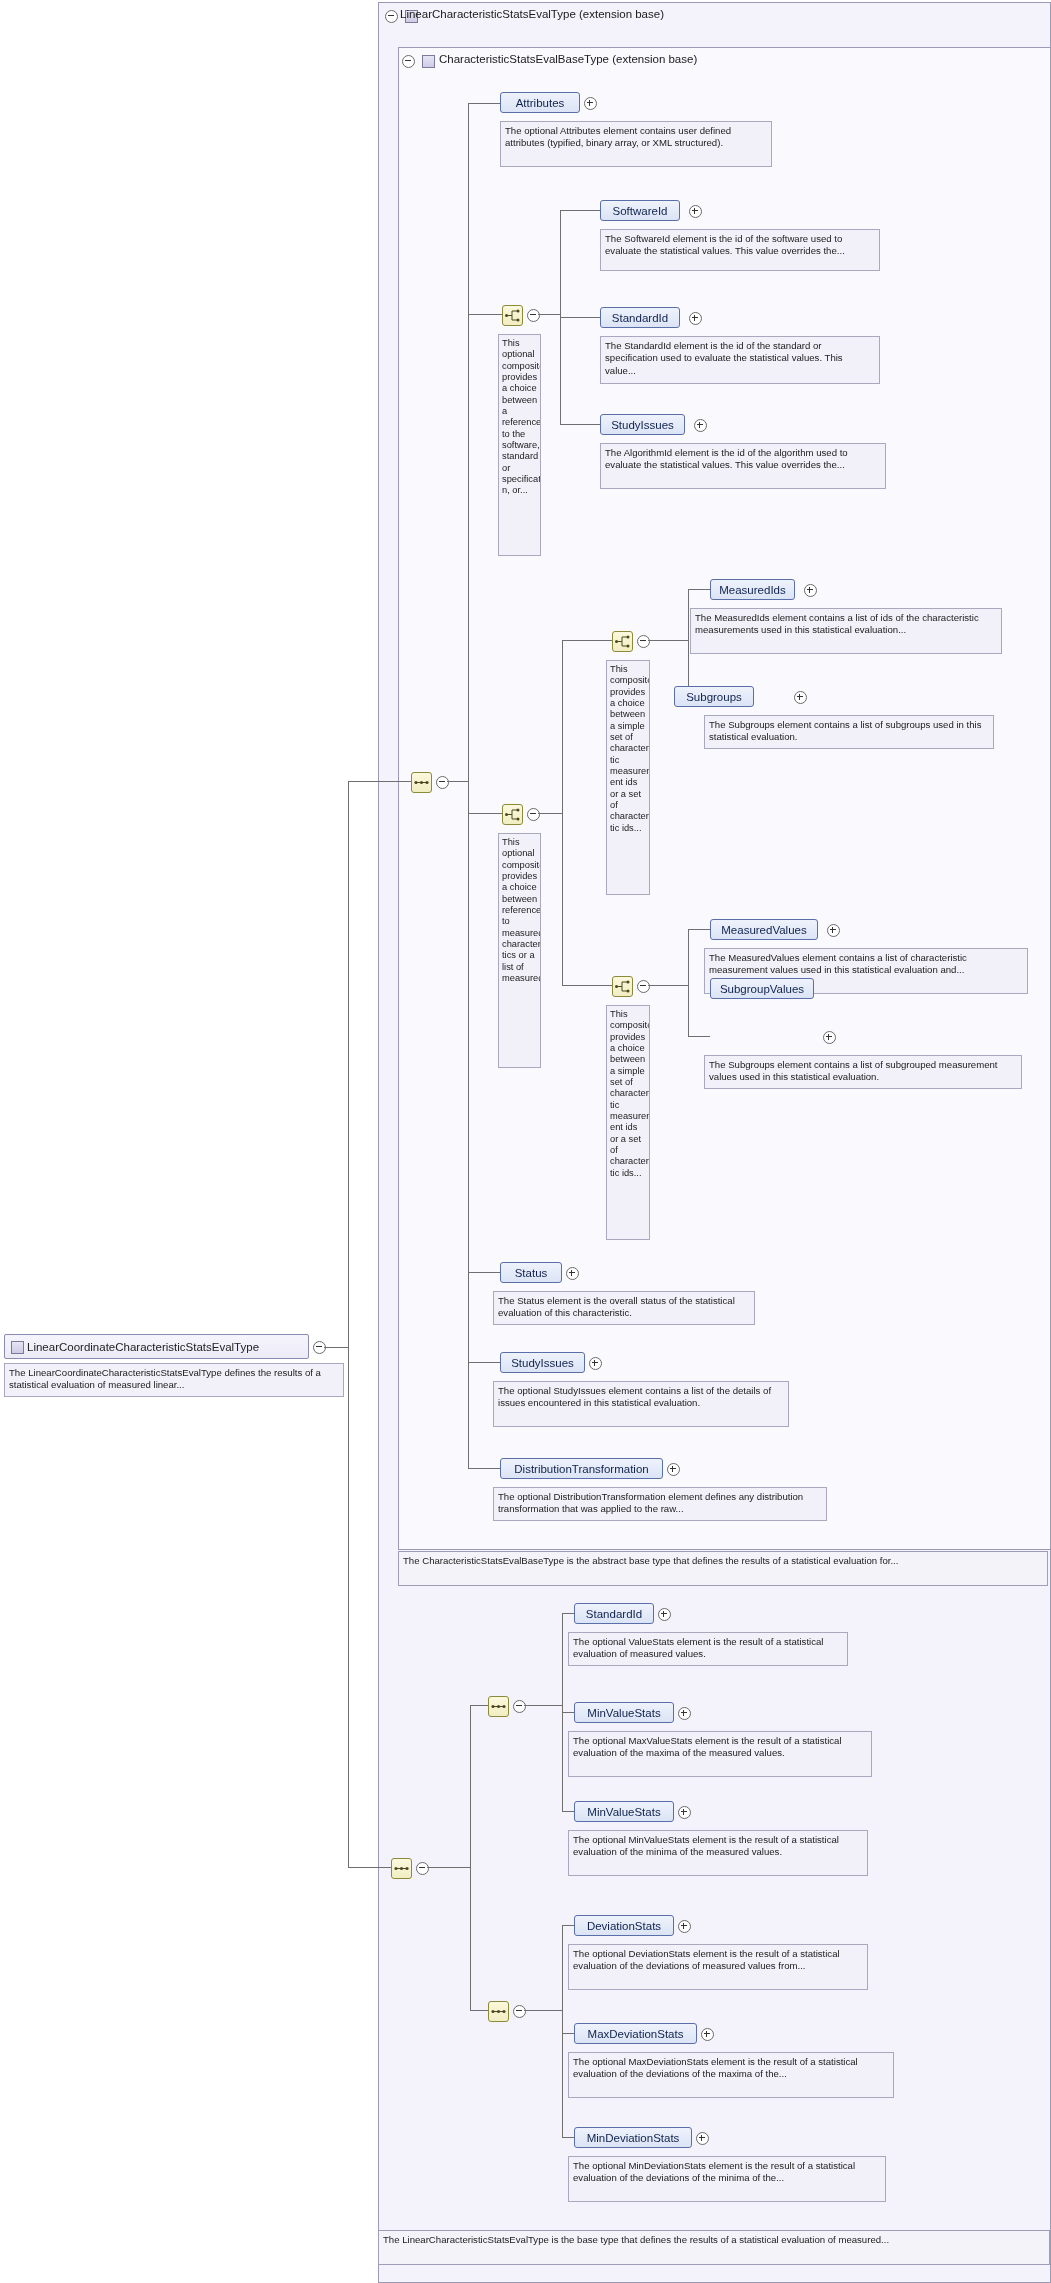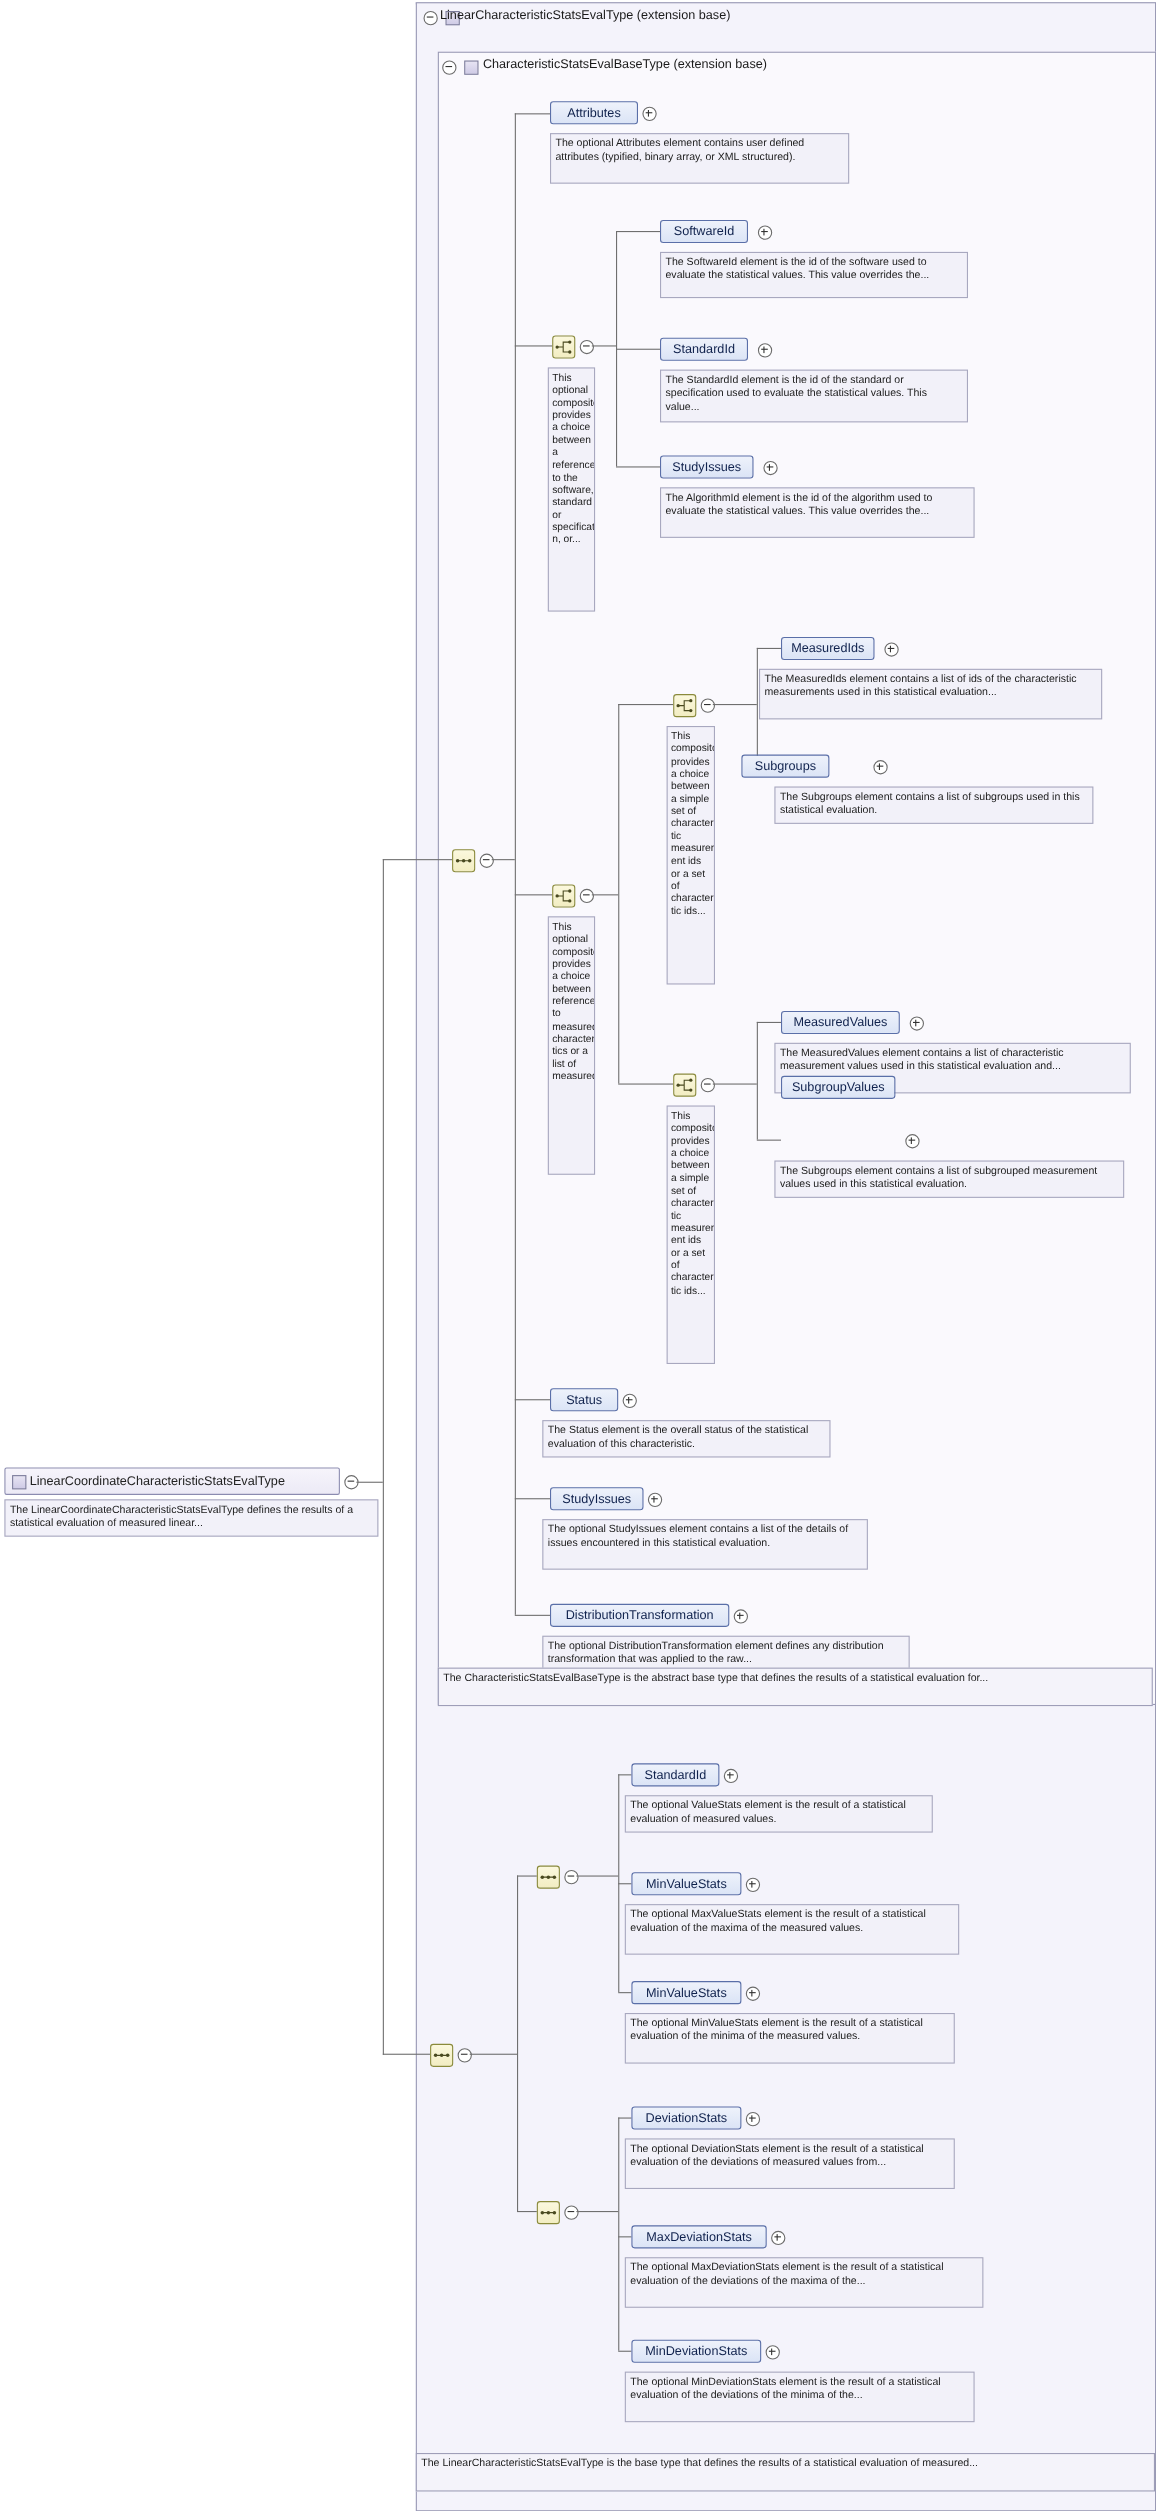--- a/index.html
+++ b/index.html
@@ -203,21 +203,21 @@
   <div class="hl" style="left:468px;top:1362px;width:32px;"></div>
   <div class="ebox" style="left:500px;top:1352px;width:85px;height:21px;">StudyIssues</div>
   <div class="circ plus" style="left:589px;top:1357px;"></div>
   <div class="note" style="left:493px;top:1381px;width:296px;height:46px;">The optional StudyIssues element contains a list of the details of issues encountered in this statistical evaluation.</div>
 
   <div class="hl" style="left:468px;top:1468px;width:32px;"></div>
   <div class="ebox" style="left:500px;top:1458px;width:163px;height:21px;">DistributionTransformation</div>
   <div class="circ plus" style="left:667px;top:1463px;"></div>
   <div class="note" style="left:493px;top:1487px;width:334px;height:34px;">The optional DistributionTransformation element defines any distribution transformation that was applied to the raw...</div>
 
-  <div class="note plain" style="left:398px;top:1516px;width:650px;height:35px;">The CharacteristicStatsEvalBaseType is the abstract base type that defines the results of a statistical evaluation for...</div>
+  <div class="note plain" style="left:398px;top:1551px;width:650px;height:35px;">The CharacteristicStatsEvalBaseType is the abstract base type that defines the results of a statistical evaluation for...</div>
 
   <div class="comp" style="left:391px;top:1858px;">
     <svg width="19" height="19" viewBox="0 0 19 19">
       <circle cx="4" cy="9.5" r="1.6" fill="#4a4a20"></circle>
       <circle cx="9.5" cy="9.5" r="1.6" fill="#4a4a20"></circle>
       <circle cx="15" cy="9.5" r="1.6" fill="#4a4a20"></circle>
       <line x1="4" y1="9.5" x2="15" y2="9.5" stroke="#4a4a20" stroke-width="1"></line>
     </svg>
   </div>
   <div class="circ" style="left:416px;top:1862px;"></div>

